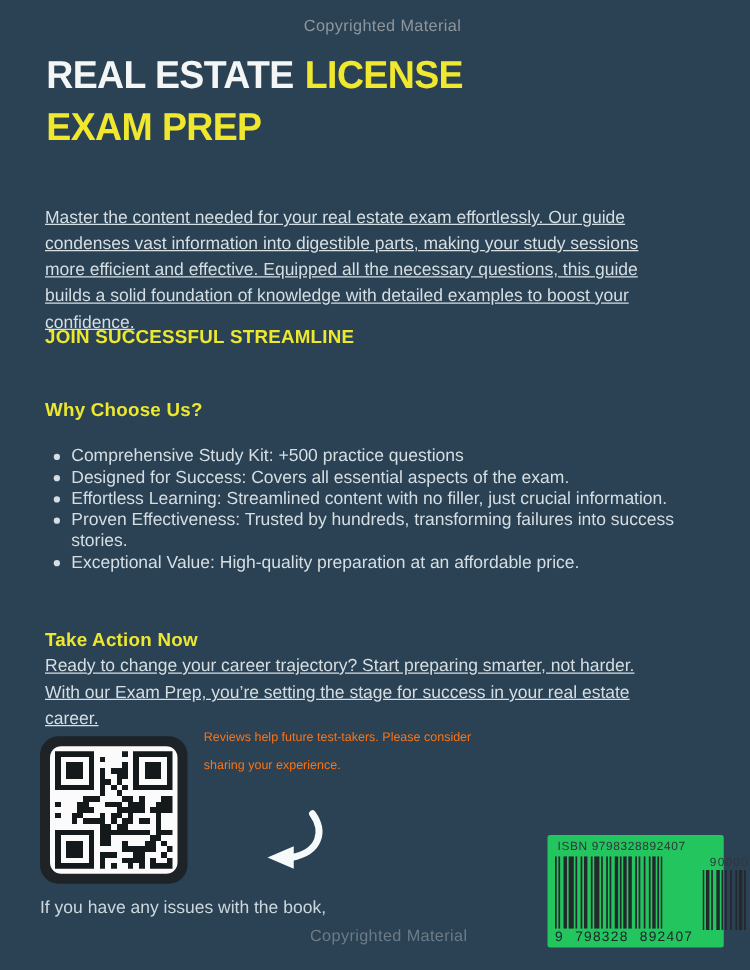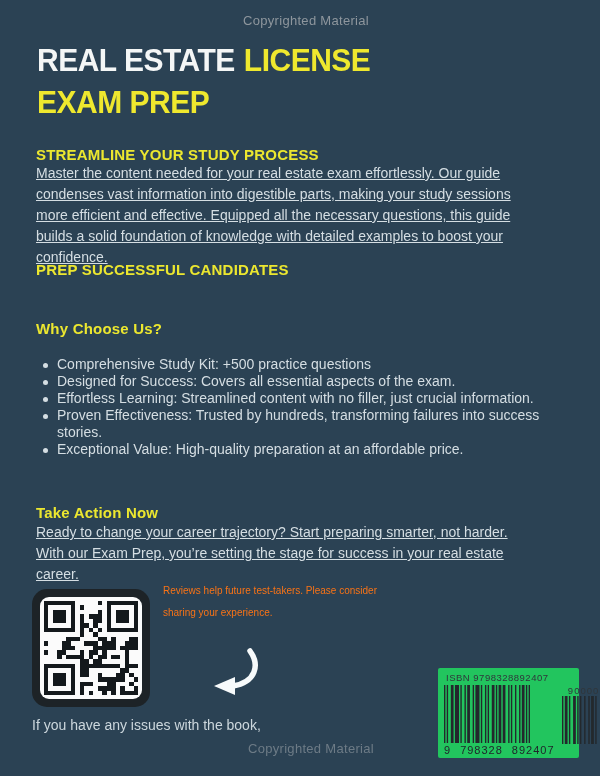--- a/index.html
+++ b/index.html
@@ -69,24 +69,23 @@
 
 <div class="cover">
 
   <div class="abs copyright top">Copyrighted Material</div>
 
   <div class="abs title">
     <div><span class="t-white">REAL ESTATE</span><span class="t-yellow">LICENSE</span></div>
     <div class="t-yellow">EXAM PREP</div>
   </div>
 
-  <div class="abs sec-head s1-head">STREAMLINE YOUR STUDY PROCESS</div>
   <div class="abs sec-body s1-body">Master the content needed for your real estate exam effortlessly. Our guide condenses vast information into digestible parts, making your study sessions more efficient and effective. Equipped all the necessary questions, this guide builds a solid foundation of knowledge with detailed examples to boost your confidence.</div>
 
-  <div class="abs sec-head s2-head">PREP SUCCESSFUL CANDIDATES</div>
+  <div class="abs sec-head s2-head">JOIN SUCCESSFUL STREAMLINE</div>
 
   <div class="abs sec-head why-head">Why Choose Us?</div>
   <ul class="abs why-list">
       <li>Comprehensive Study Kit: +500 practice questions</li>
       <li>Designed for Success: Covers all essential aspects of the exam.</li>
       <li>Effortless Learning: Streamlined content with no filler, just crucial information.</li>
       <li>Proven Effectiveness: Trusted by hundreds, transforming failures into success stories.</li>
       <li>Exceptional Value: High-quality preparation at an affordable price.</li>
     </ul>
 

